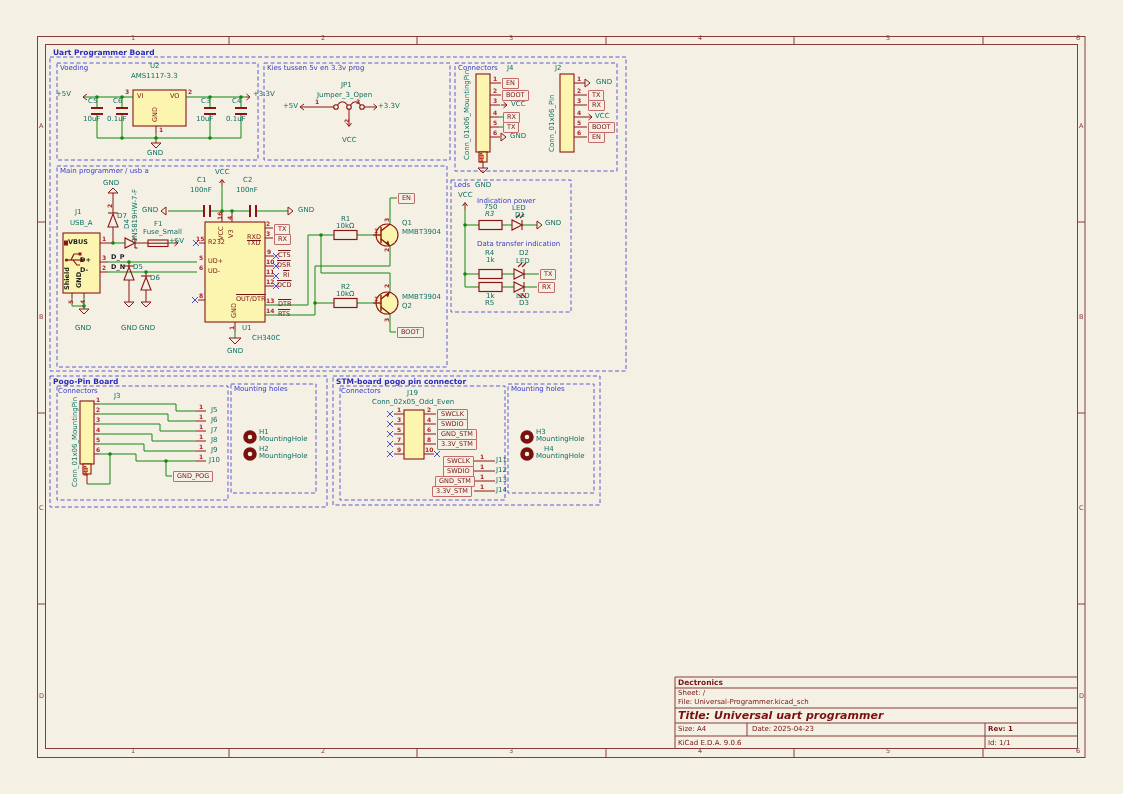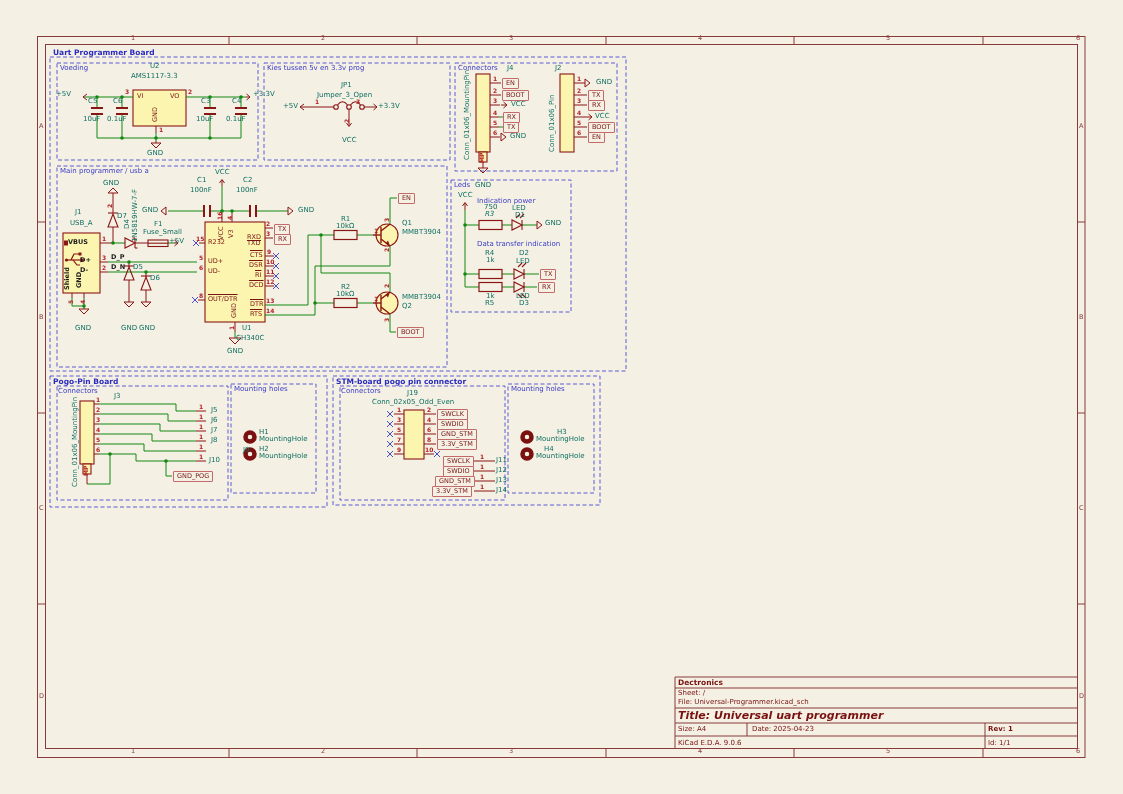--- a/index.html
+++ b/index.html
@@ -7,21 +7,21 @@
          font-family:"DejaVu Sans",sans-serif;}
   svg{position:absolute;left:0;top:0;}
   .tx{position:absolute;font-size:7px;line-height:1;white-space:pre;color:#0e6e62;}
   .t{color:#0e6e62;}
   .m{color:#7a1414;font-size:6.5px;}
   .r{color:#b22222;font-size:6px;font-weight:bold;}
   .b{color:#3a3ac8;}
   .bb{color:#2a2ac0;font-weight:bold;font-size:7.5px;}
   .k{color:#1b1b1b;font-size:6.5px;font-weight:bold;}
   .g{color:#8a3a3a;font-size:6.5px;}
-  .ov{text-decoration:overline;}
+  .ov{text-decoration:overline;margin-left:28px;}
   .rot{transform:rotate(-90deg);transform-origin:0 0;}
   .tag{position:absolute;font-size:6.5px;line-height:1;color:#7a1414;
        border:1px solid #c46a6a;border-radius:1px;padding:1px 3px;background:transparent;white-space:pre;}
   .tb{position:absolute;color:#7a1010;font-size:7px;line-height:1;white-space:pre;}
   .tb-bold{font-weight:bold;}
   .tb-title{font-size:11px;font-weight:bold;font-style:italic;}
   .tb-co{font-size:7.5px;font-weight:bold;}
 </style>
 </head>
 <body>
@@ -595,21 +595,21 @@
       <span class="tx r" style="left: 266px; top: 231px;">3</span>
       <span class="tx r" style="left: 267px; top: 249px;">9</span>
       <span class="tx r" style="left: 266px; top: 259px;">10</span>
       <span class="tx r" style="left: 266px; top: 269px;">11</span>
       <span class="tx r" style="left: 266px; top: 279px;">12</span>
       <span class="tx r" style="left: 266px; top: 298px;">13</span>
       <span class="tx r" style="left: 266px; top: 308px;">14</span>
       <span class="tx m rot" style="left: 231px; top: 318px;">GND</span>
       <span class="tx r rot" style="left: 229px; top: 330px;">1</span>
       <span class="tx t" style="left: 242px; top: 325px;">U1</span>
-      <span class="tx t" style="left: 236px; top: 335px;">CH340C</span>
+      <span class="tx t" style="left: 252px; top: 335px;">CH340C</span>
       <span class="tx t" style="left: 227px; top: 348px;">GND</span>
       <span class="tx t" style="left: 341px; top: 216px;">R1</span>
       <span class="tx t" style="left: 336px; top: 223px;">10kΩ</span>
       <span class="tx t" style="left: 341px; top: 284px;">R2</span>
       <span class="tx t" style="left: 336px; top: 291px;">10kΩ</span>
       <span class="tx t" style="left: 402px; top: 220px;">Q1</span>
       <span class="tx t" style="left: 402px; top: 229px;">MMBT3904</span>
       <span class="tx t" style="left: 402px; top: 294px;">MMBT3904</span>
       <span class="tx t" style="left: 402px; top: 303px;">Q2</span>
       <span class="tx r" style="left: 374px; top: 228px;">1</span>
@@ -644,21 +644,21 @@
       <span class="tx r" style="left: 199px; top: 404px;">1</span>
       <span class="tx r" style="left: 199px; top: 414px;">1</span>
       <span class="tx r" style="left: 199px; top: 424px;">1</span>
       <span class="tx r" style="left: 199px; top: 434px;">1</span>
       <span class="tx r" style="left: 199px; top: 444px;">1</span>
       <span class="tx r" style="left: 199px; top: 454px;">1</span>
       <span class="tx t" style="left: 211px; top: 407px;">J5</span>
       <span class="tx t" style="left: 211px; top: 417px;">J6</span>
       <span class="tx t" style="left: 211px; top: 427px;">J7</span>
       <span class="tx t" style="left: 211px; top: 437px;">J8</span>
-      <span class="tx t" style="left: 211px; top: 447px; margin-left: 32px;">J9</span>
+      <span class="tx t" style="left: 211px; top: 447px;">J9</span>
       <span class="tx t" style="left: 209px; top: 457px;">J10</span>
       <span class="tx t" style="left: 259px; top: 429px;">H1</span>
       <span class="tx t" style="left: 259px; top: 436px;">MountingHole</span>
       <span class="tx t" style="left: 259px; top: 446px;">H2</span>
       <span class="tx t" style="left: 259px; top: 453px;">MountingHole</span>
       <span class="tx t" style="left: 407px; top: 390px;">J19</span>
       <span class="tx t" style="left: 372px; top: 399px;">Conn_02x05_Odd_Even</span>
       <span class="tx r" style="left: 397px; top: 407px;">1</span>
       <span class="tx r" style="left: 397px; top: 417px;">3</span>
       <span class="tx r" style="left: 397px; top: 427px;">5</span>
@@ -670,21 +670,21 @@
       <span class="tx r" style="left: 427px; top: 437px;">8</span>
       <span class="tx r" style="left: 425px; top: 447px;">10</span>
       <span class="tx r" style="left: 480px; top: 454px;">1</span>
       <span class="tx r" style="left: 480px; top: 464px;">1</span>
       <span class="tx r" style="left: 480px; top: 474px;">1</span>
       <span class="tx r" style="left: 480px; top: 484px;">1</span>
       <span class="tx t" style="left: 496px; top: 457px;">J11</span>
       <span class="tx t" style="left: 496px; top: 467px;">J12</span>
       <span class="tx t" style="left: 496px; top: 477px;">J13</span>
       <span class="tx t" style="left: 496px; top: 487px;">J14</span>
-      <span class="tx t" style="left: 536px; top: 429px; margin-left: 21px;">H3</span>
+      <span class="tx t" style="left: 536px; top: 429px;">H3</span>
       <span class="tx t" style="left: 536px; top: 436px;">MountingHole</span>
       <span class="tx t" style="left: 536px; top: 446px; padding-left: 8px;">H4</span>
       <span class="tx t" style="left: 536px; top: 453px;">MountingHole</span>
     </div>
   <div id="tag-layer">
       <span class="tag" style="left: 274px; top: 224px;">TX</span>
       <span class="tag" style="left: 274px; top: 234px;">RX</span>
       <span class="tag" style="left: 398px; top: 193px;">EN</span>
       <span class="tag" style="left: 397px; top: 327px;">BOOT</span>
       <span class="tag" style="left: 502px; top: 78px;">EN</span>

